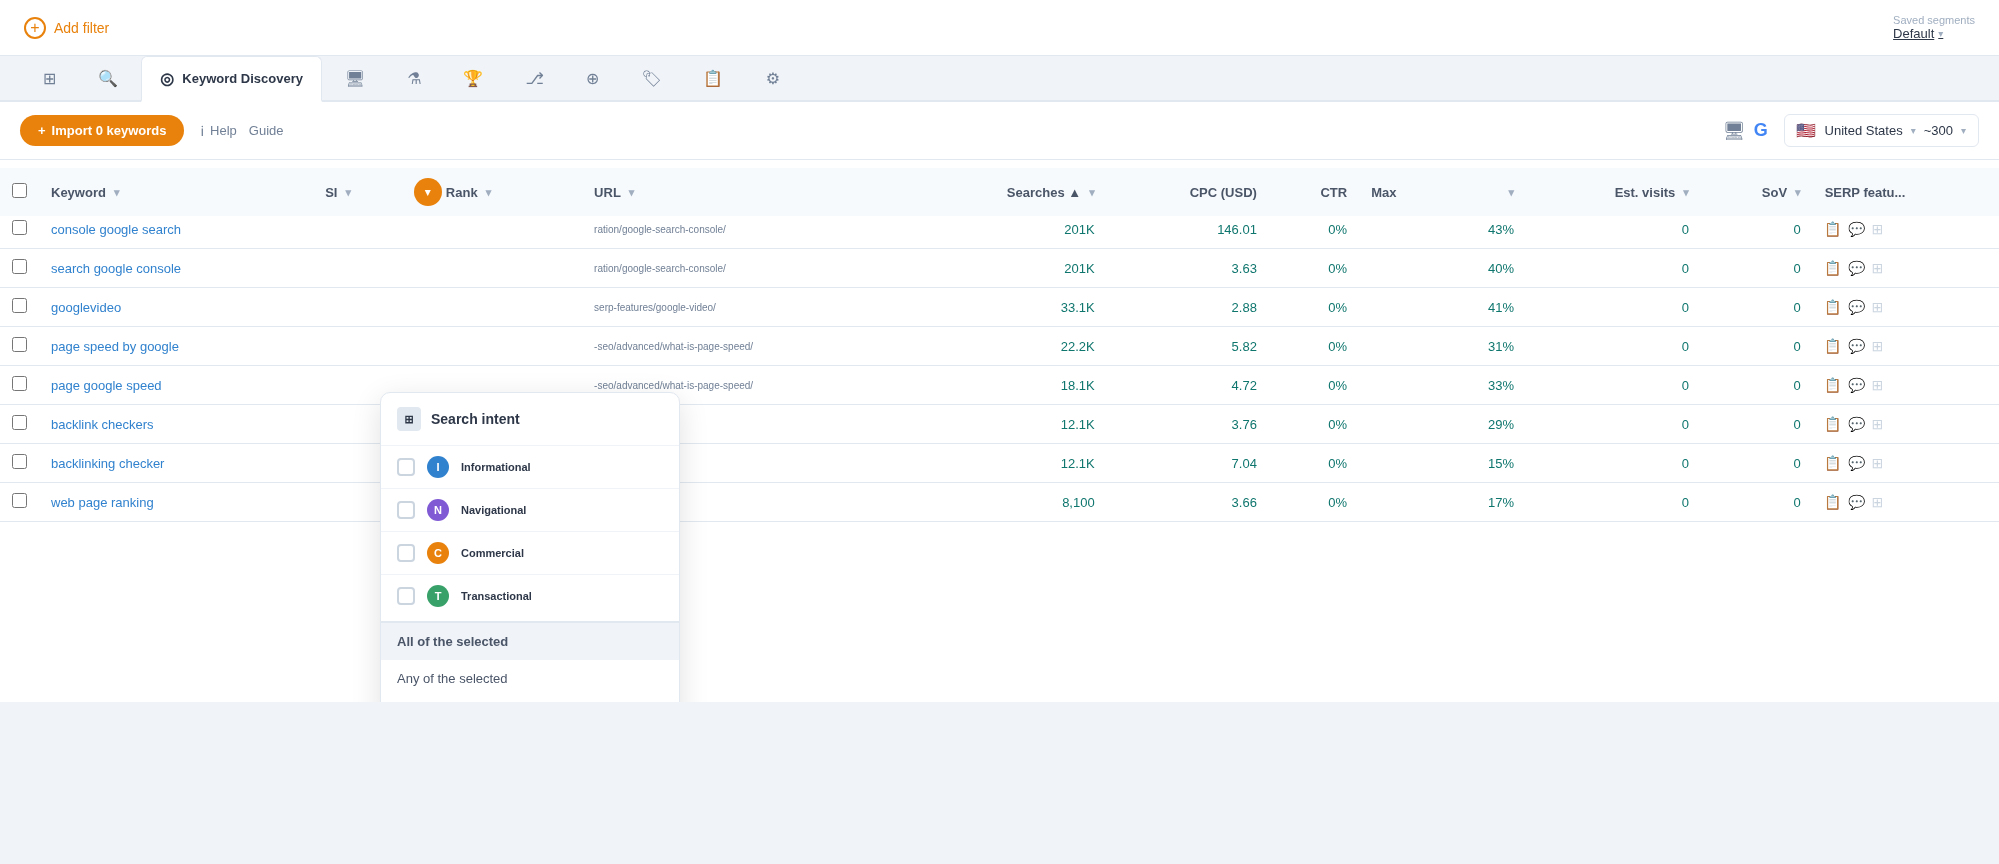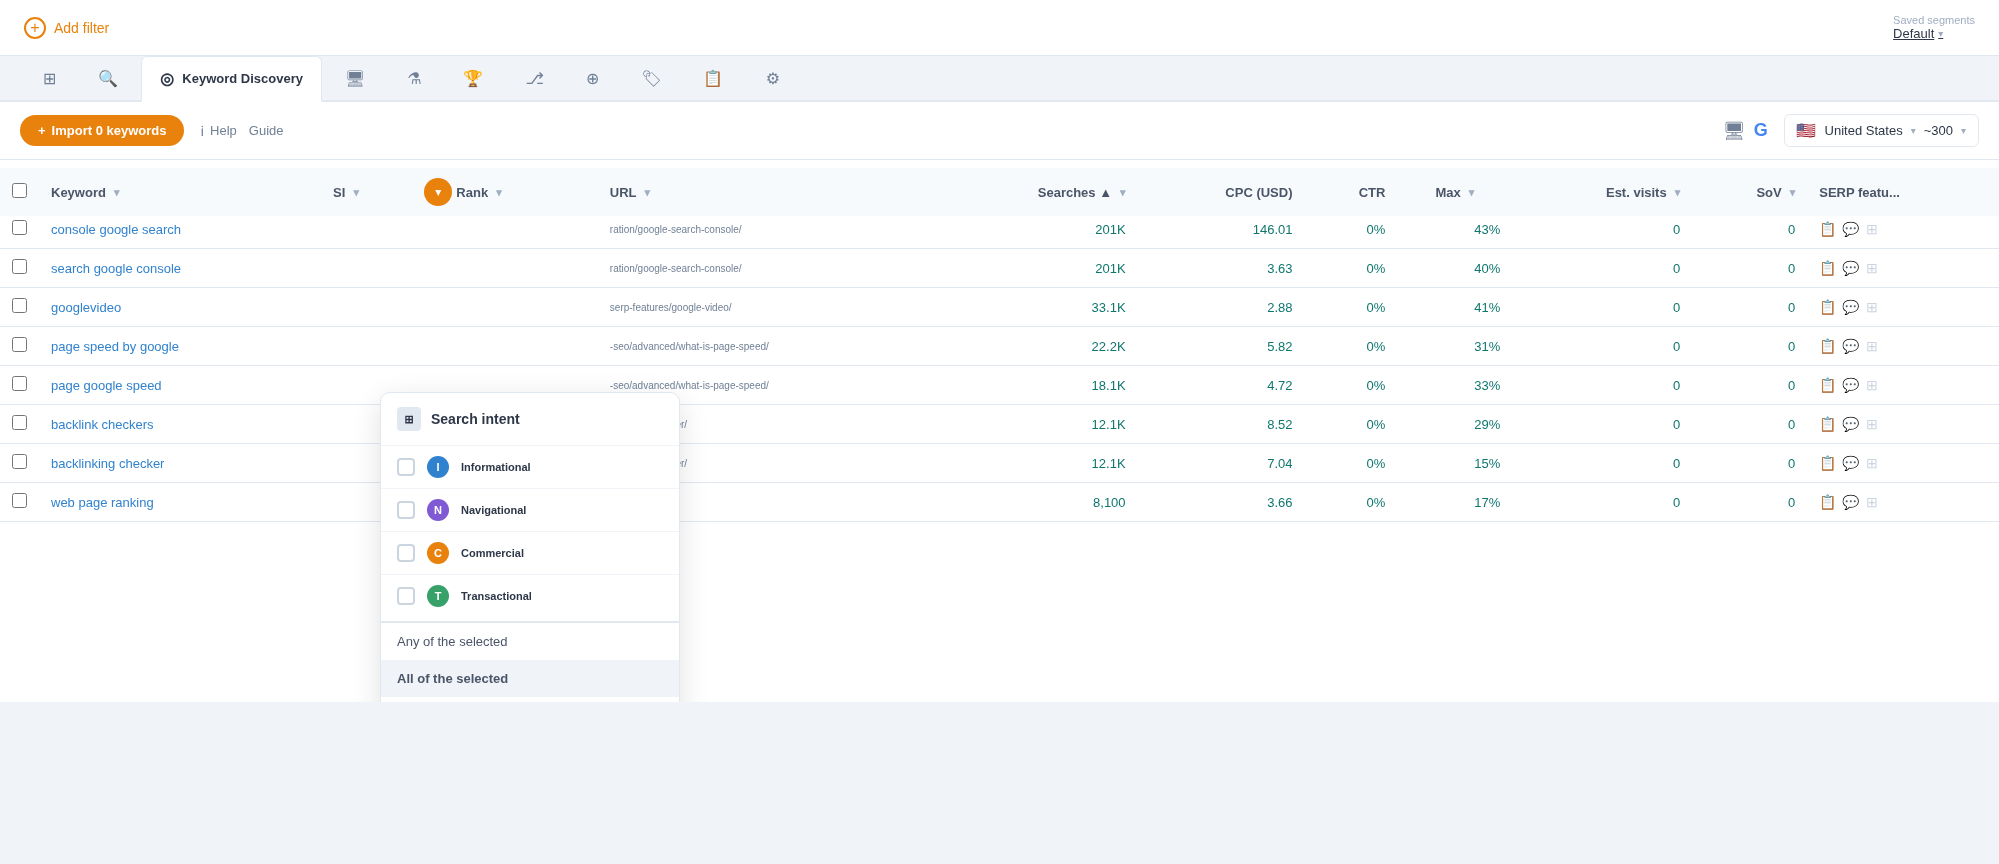--- a/index.html
+++ b/index.html
@@ -475,21 +475,21 @@
           </th>
           <th class="num">
             <div class="th-content" style="justify-content:flex-end;">
               <span>Searches ▲</span>
               <span class="filter-icon">▾</span>
             </div>
           </th>
           <th class="num">CPC (USD)</th>
           <th class="num">CTR</th>
           <th class="num">
-            <div class="th-content" style="justify-content:center;">
+            <div class="th-content" style="justify-content:space-between;gap:35px;">
               <span>Max</span>
               <span class="filter-icon">▾</span>
             </div>
           </th>
           <th class="num">
             <div class="th-content" style="justify-content:flex-end;">
               <span>Est. visits</span>
               <span class="filter-icon">▾</span>
             </div>
           </th>
@@ -615,21 +615,21 @@
   </tr>
           <tr>
     <td class="checkbox-cell">
       <input type="checkbox" style="">
     </td>
     <td class="keyword-cell">backlink checkers</td>
     <td></td>
     <td></td>
     <td class="url-cell">backlink-checker/</td>
     <td class="num">12.1K</td>
-    <td class="num">8.52</td>
+    <td class="num">3.76</td>
     <td class="num">0%</td>
     <td class="num">29%</td>
     <td class="num">0</td>
     <td class="num">0</td>
     <td>
       <div class="action-icons">
         <span class="action-icon">📋</span>
         <span class="action-icon">💬</span>
         <span class="action-icon">⊞</span>
       </div>
@@ -704,19 +704,19 @@
       <div class="intent-letter C">C</div>
       <span class="intent-label">Commercial</span>
     </div>
     <div class="intent-option">
       <div class="intent-check"></div>
       <div class="intent-letter T">T</div>
       <span class="intent-label">Transactional</span>
     </div>
 
     <div class="dropdown-bottom">
+      <div class="bottom-option selected">All of the selected</div>
       <div class="bottom-option">Any of the selected</div>
-      <div class="bottom-option selected">All of the selected</div>
       <div class="bottom-option">None of the selected</div>
     </div>
   </div>
 
 </div>
 
 </body></html>

